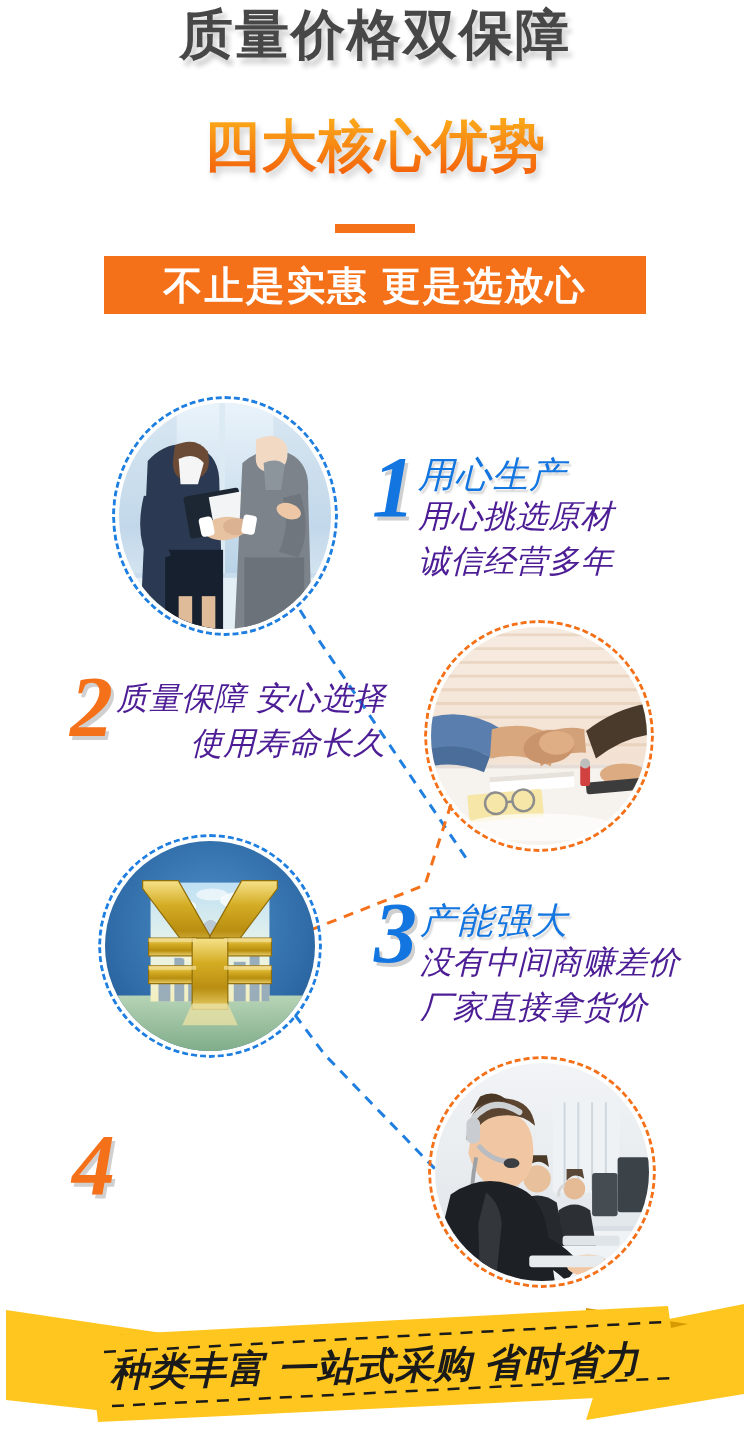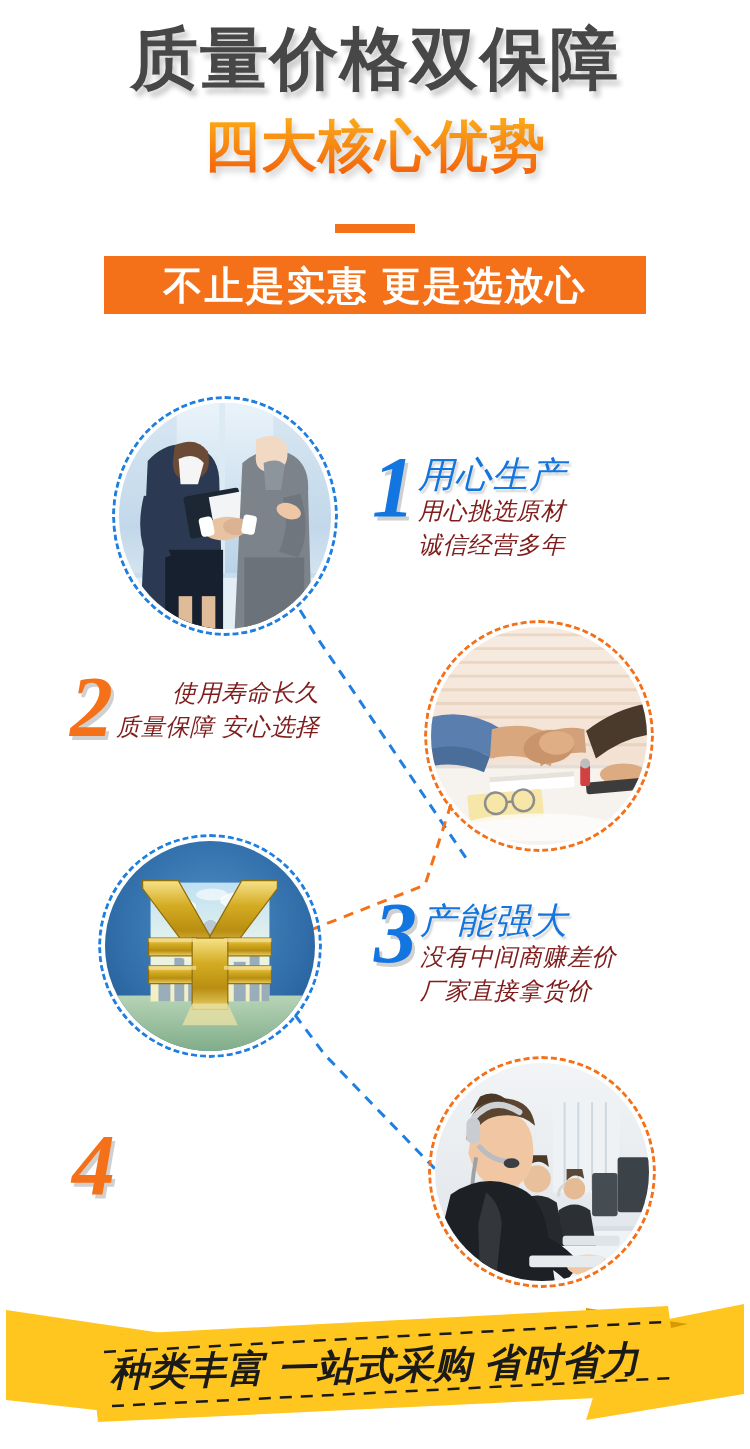--- a/index.html
+++ b/index.html
@@ -14,24 +14,24 @@
     position: relative;
     width: 750px;
     height: 1449px;
     background: #ffffff;
     overflow: hidden;
   }
 
   
   .hero-title {
     position: absolute;
-    left: 0; top: 24px;
+    left: 0; top: 7px;
     width: 750px;
     text-align: center;
-    font-size: 68px;
+    font-size: 54px;
     line-height: 1;
     font-weight: bold;
     color: #474747;
     letter-spacing: 2px;
     -webkit-text-stroke: 3px #ffffff;
     paint-order: stroke fill;
     text-shadow: 4px 6px 5px rgba(0,0,0,0.20);
     white-space: nowrap;
   }
   .hero-sub {
@@ -139,22 +139,22 @@
   .feature .head {
     font-size: 36px;
     font-weight: normal;
     font-style: italic;
     line-height: 1.05;
     letter-spacing: 1px;
     text-shadow: 2px 3px 2px rgba(160,160,160,0.45);
     white-space: nowrap;
   }
   .feature .line {
-    font-size: 24px;
-    color: #7f1d1d;
+    font-size: 32px;
+    color: #4c1d95;
     font-style: italic;
     line-height: 1.42;
     white-space: nowrap;
     letter-spacing: 0.5px;
   }
   .blue .num, .blue .head { color: #1275E0; }
   .orange .num, .orange .head { color: #F4711A; }
   .feature.right-align { text-align: right; }
   .feature.right-align .line { text-align: right; }
 
@@ -314,22 +314,22 @@
         <ellipse cx="110" cy="204" rx="78" ry="14" fill="#ffffff" opacity="0.7"></ellipse>
       </svg>
     </div>
     <div class="ring"></div>
   </div>
 
   <div class="feature orange right-align" style="left:70px;top:672px;">
     <div class="row">
       <div class="num">2</div>
       <div class="txtcol">
+        <div class="line">质量保障 安心选择</div>
         <div class="line">使用寿命长久</div>
-        <div class="line">质量保障 安心选择</div>
       </div>
     </div>
   </div>
 
   <div class="photo-circle" style="left:98px;top:834px;width:224px;height:224px;">
     <div class="inner">
       <svg viewBox="0 0 212 212" preserveAspectRatio="xMidYMid slice" aria-hidden="true">
         <defs>
           <radialGradient id="c3bg" cx="0.5" cy="0.4" r="0.78">
             <stop offset="0" stop-color="#4f8fc7"></stop>

